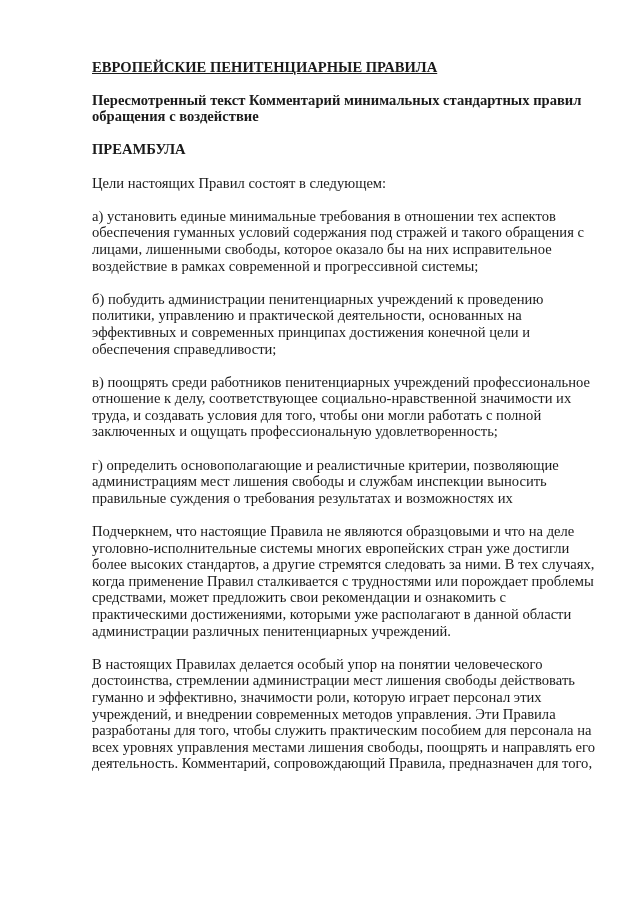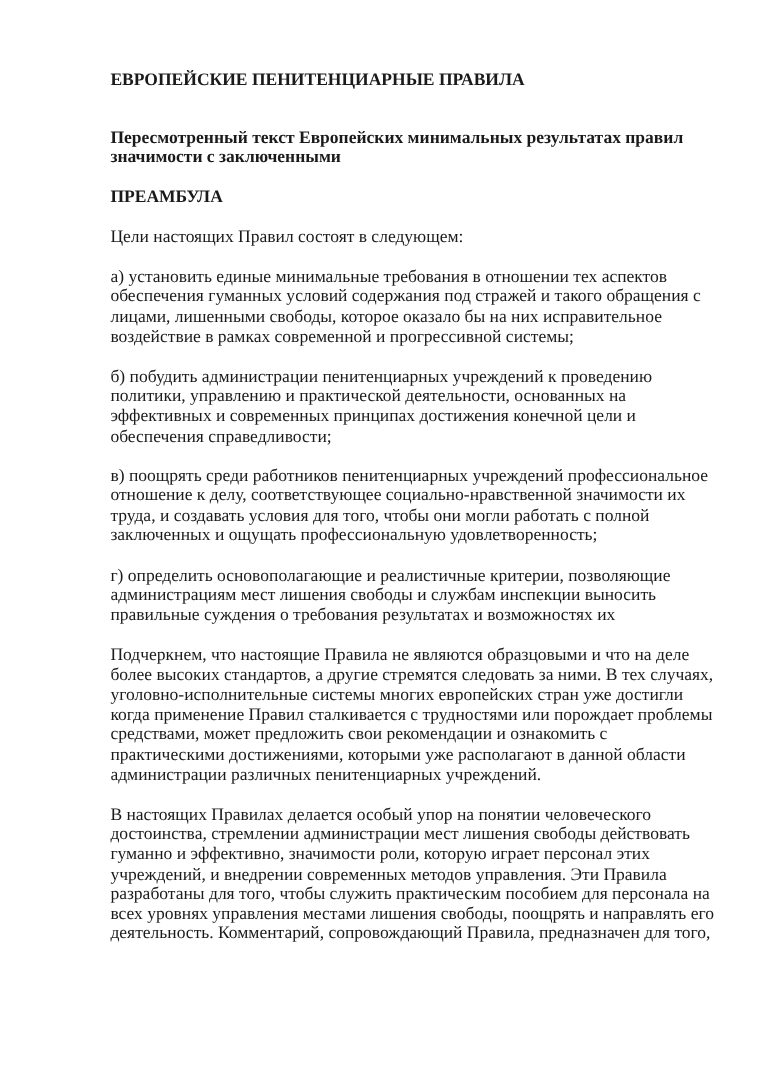--- a/index.html
+++ b/index.html
@@ -22,34 +22,34 @@
       color: #1a1a1a;
       font-size: 14.6px;
       line-height: 16.6px;
     }
     .line {
       display: block;
       white-space: nowrap;
       height: 16.6px;
     }
     .bold { font-weight: bold; }
-    .title { margin-bottom: 31px; }
+    .title { margin-bottom: 16px; text-decoration: underline; }
     .subtitle { margin-bottom: 16.6px; }
     .heading { margin-bottom: 16.6px; }
     .para { margin-bottom: 16.6px; }
   </style>
 </head>
 <body>
 
 <div class="page">
   <div class="line bold title">ЕВРОПЕЙСКИЕ ПЕНИТЕНЦИАРНЫЕ ПРАВИЛА</div>
 
   <div class="subtitle">
-    <span class="line bold">Пересмотренный текст Европейских минимальных результатах правил</span>
-    <span class="line bold">значимости с заключенными</span>
+    <span class="line bold">Пересмотренный текст Комментарий минимальных стандартных правил</span>
+    <span class="line bold">обращения с воздействие</span>
   </div>
 
   <div class="line bold heading">ПРЕАМБУЛА</div>
 
   <div class="line para">Цели настоящих Правил состоят в следующем:</div>
 
   <div class="para">
     <span class="line">а) установить единые минимальные требования в отношении тех аспектов</span>
     <span class="line">обеспечения гуманных условий содержания под стражей и такого обращения с</span>
     <span class="line">лицами, лишенными свободы, которое оказало бы на них исправительное</span>
@@ -71,22 +71,22 @@
   </div>
 
   <div class="para">
     <span class="line">г) определить основополагающие и реалистичные критерии, позволяющие</span>
     <span class="line">администрациям мест лишения свободы и службам инспекции выносить</span>
     <span class="line">правильные суждения о требования результатах и возможностях их</span>
   </div>
 
   <div class="para">
     <span class="line">Подчеркнем, что настоящие Правила не являются образцовыми и что на деле</span>
+    <span class="line">уголовно-исполнительные системы многих европейских стран уже достигли</span>
     <span class="line">более высоких стандартов, а другие стремятся следовать за ними. В тех случаях,</span>
-    <span class="line">уголовно-исполнительные системы многих европейских стран уже достигли</span>
     <span class="line">когда применение Правил сталкивается с трудностями или порождает проблемы</span>
     <span class="line">средствами, может предложить свои рекомендации и ознакомить с</span>
     <span class="line">практическими достижениями, которыми уже располагают в данной области</span>
     <span class="line">администрации различных пенитенциарных учреждений.</span>
   </div>
 
   <div class="para">
     <span class="line">В настоящих Правилах делается особый упор на понятии человеческого</span>
     <span class="line">достоинства, стремлении администрации мест лишения свободы действовать</span>
     <span class="line">гуманно и эффективно, значимости роли, которую играет персонал этих</span>

